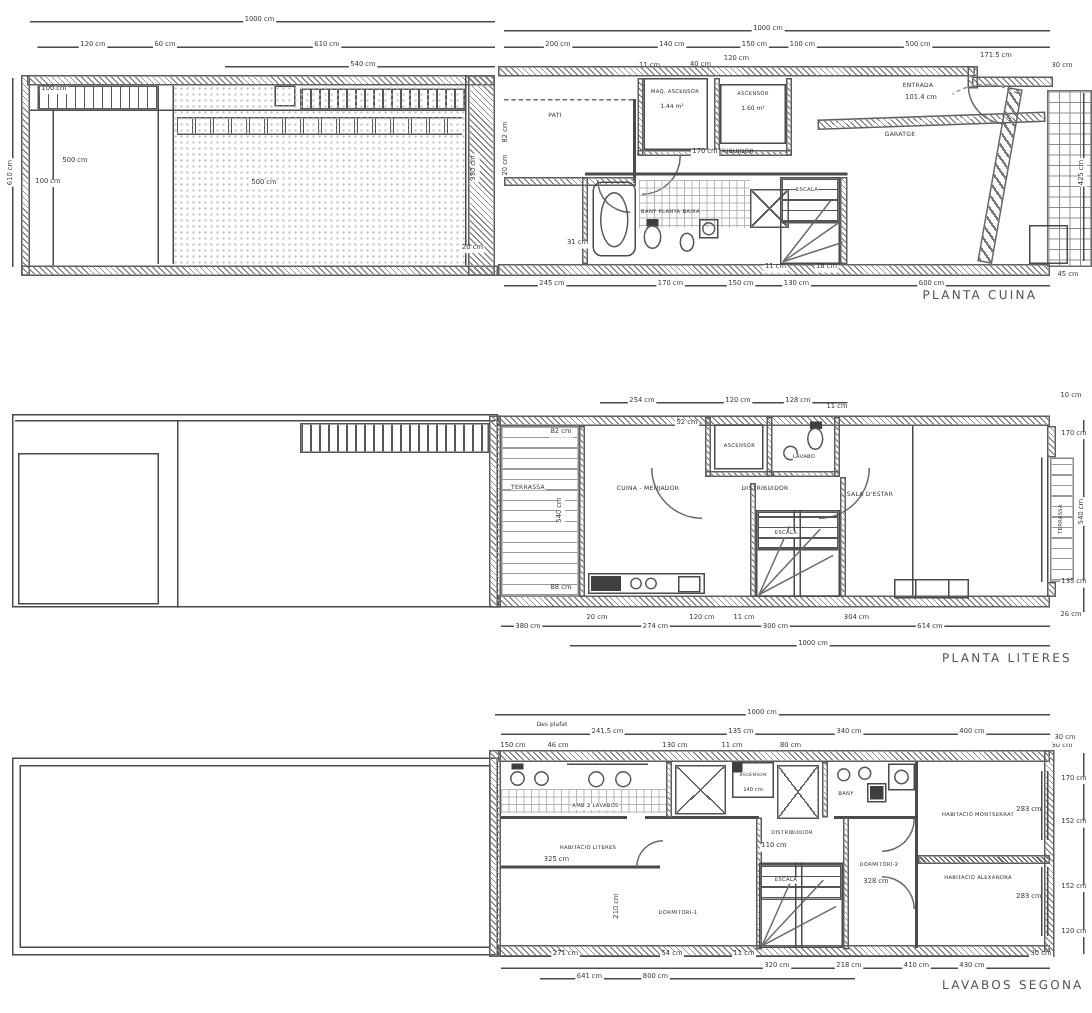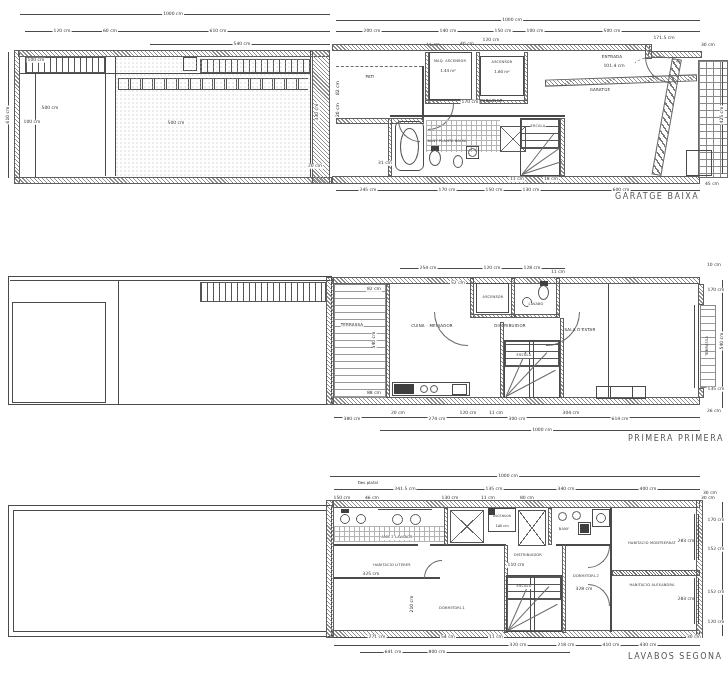--- a/index.html
+++ b/index.html
@@ -161,21 +161,21 @@
   <span class="dim" style="left:447px;top:190px">170 cm</span>
   <span class="dim" style="left:494px;top:190px">150 cm</span>
   <span class="dim" style="left:531px;top:190px">130 cm</span>
   <span class="dim" style="left:621px;top:190px">600 cm</span>
   <span class="dim" style="left:517px;top:179px">11 cm</span>
   <span class="dim" style="left:551px;top:179px">18 cm</span>
   <div class="ln" style="left:722px;top:62px;width:1px;height:112px"></div>
   <span class="dim" style="left:708px;top:45px">30 cm</span>
   <span class="dim v" style="left:722px;top:115px">425 cm</span>
   <span class="dim" style="left:712px;top:184px">45 cm</span>
-  <div class="title" style="left:615px;top:192px">GARATGE BAIXA</div>
+  <div class="title" style="left:615px;top:192px">PLANTA CUINA</div>
 
   <div class="box" style="left:8px;top:276px;width:324px;height:129px"></div>
   <div class="ln" style="left:10px;top:280px;width:320px;height:1px"></div>
   <div class="box" style="left:12px;top:302px;width:94px;height:101px"></div>
   <div class="ln" style="left:118px;top:280px;width:1px;height:125px"></div>
   <div class="stv" style="left:200px;top:282px;width:126px;height:20px"></div>
 
   <div class="wall" style="left:332px;top:277px;width:368px;height:7px"></div>
   <div class="wall" style="left:332px;top:397px;width:368px;height:8px"></div>
   <div class="wall" style="left:326px;top:277px;width:8px;height:128px"></div>
@@ -247,21 +247,21 @@
   <span class="dim" style="left:398px;top:413px">20 cm</span>
   <span class="dim" style="left:468px;top:413px">120 cm</span>
   <span class="dim" style="left:496px;top:413px">11 cm</span>
   <span class="dim" style="left:571px;top:413px">304 cm</span>
   <span class="dim" style="left:352px;top:419px">380 cm</span>
   <span class="dim" style="left:437px;top:419px">274 cm</span>
   <span class="dim" style="left:517px;top:419px">300 cm</span>
   <span class="dim" style="left:620px;top:419px">614 cm</span>
   <div class="ln" style="left:380px;top:430px;width:320px;height:1px"></div>
   <span class="dim" style="left:542px;top:430px">1000 cm</span>
-  <div class="title" style="left:628px;top:434px">PRIMERA PRIMERA</div>
+  <div class="title" style="left:628px;top:434px">PLANTA LITERES</div>
 
   <div class="ln" style="left:330px;top:476px;width:370px;height:1px"></div>
   <span class="dim" style="left:508px;top:476px">1000 cm</span>
   <span class="dim" style="left:368px;top:483px;font-size:4px">Des plafat</span>
   <div class="ln" style="left:334px;top:489px;width:366px;height:1px"></div>
   <span class="dim" style="left:405px;top:489px">241.5 cm</span>
   <span class="dim" style="left:494px;top:489px">135 cm</span>
   <span class="dim" style="left:566px;top:489px">340 cm</span>
   <span class="dim" style="left:648px;top:489px">400 cm</span>
   <span class="dim" style="left:342px;top:498px">150 cm</span>

